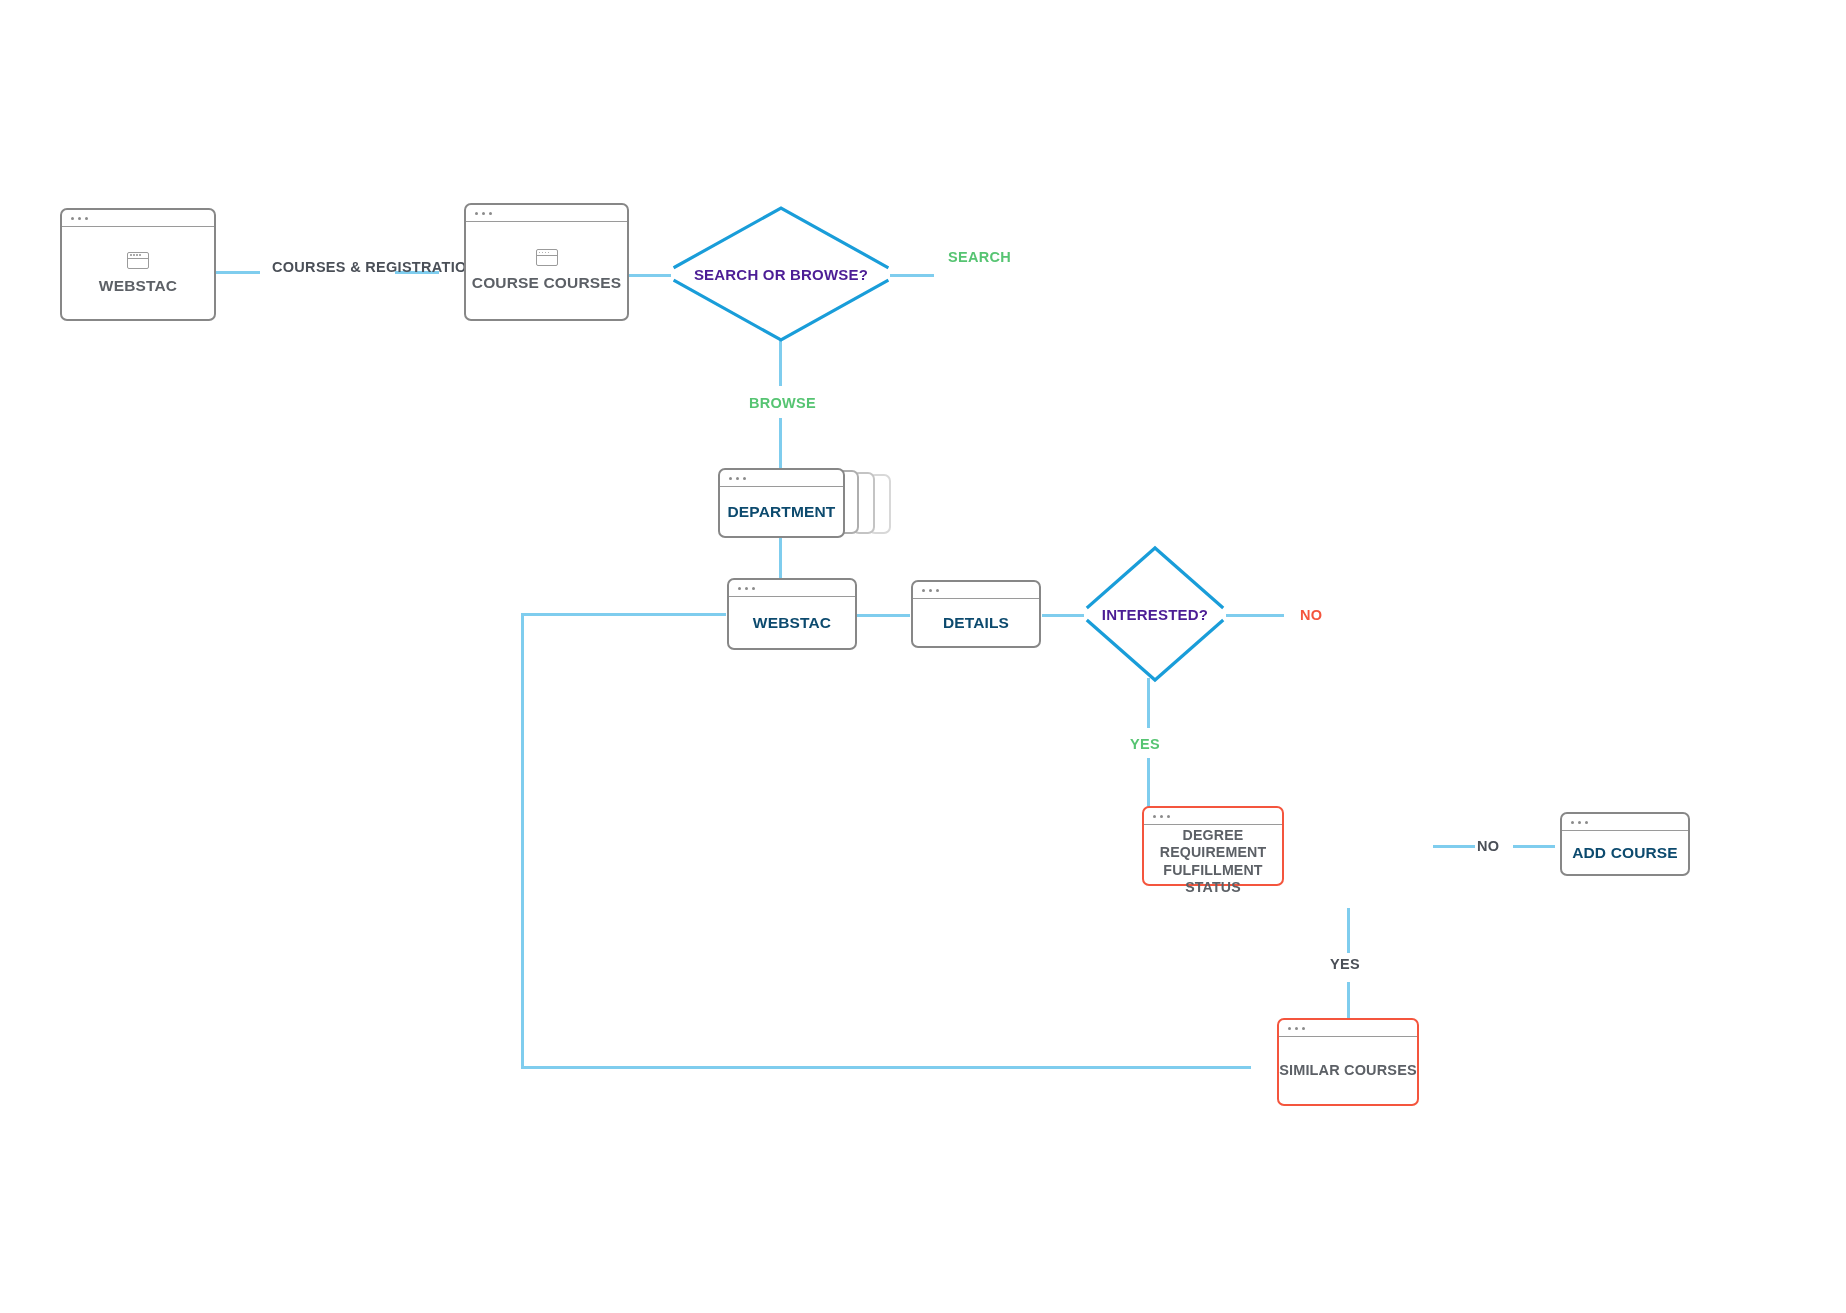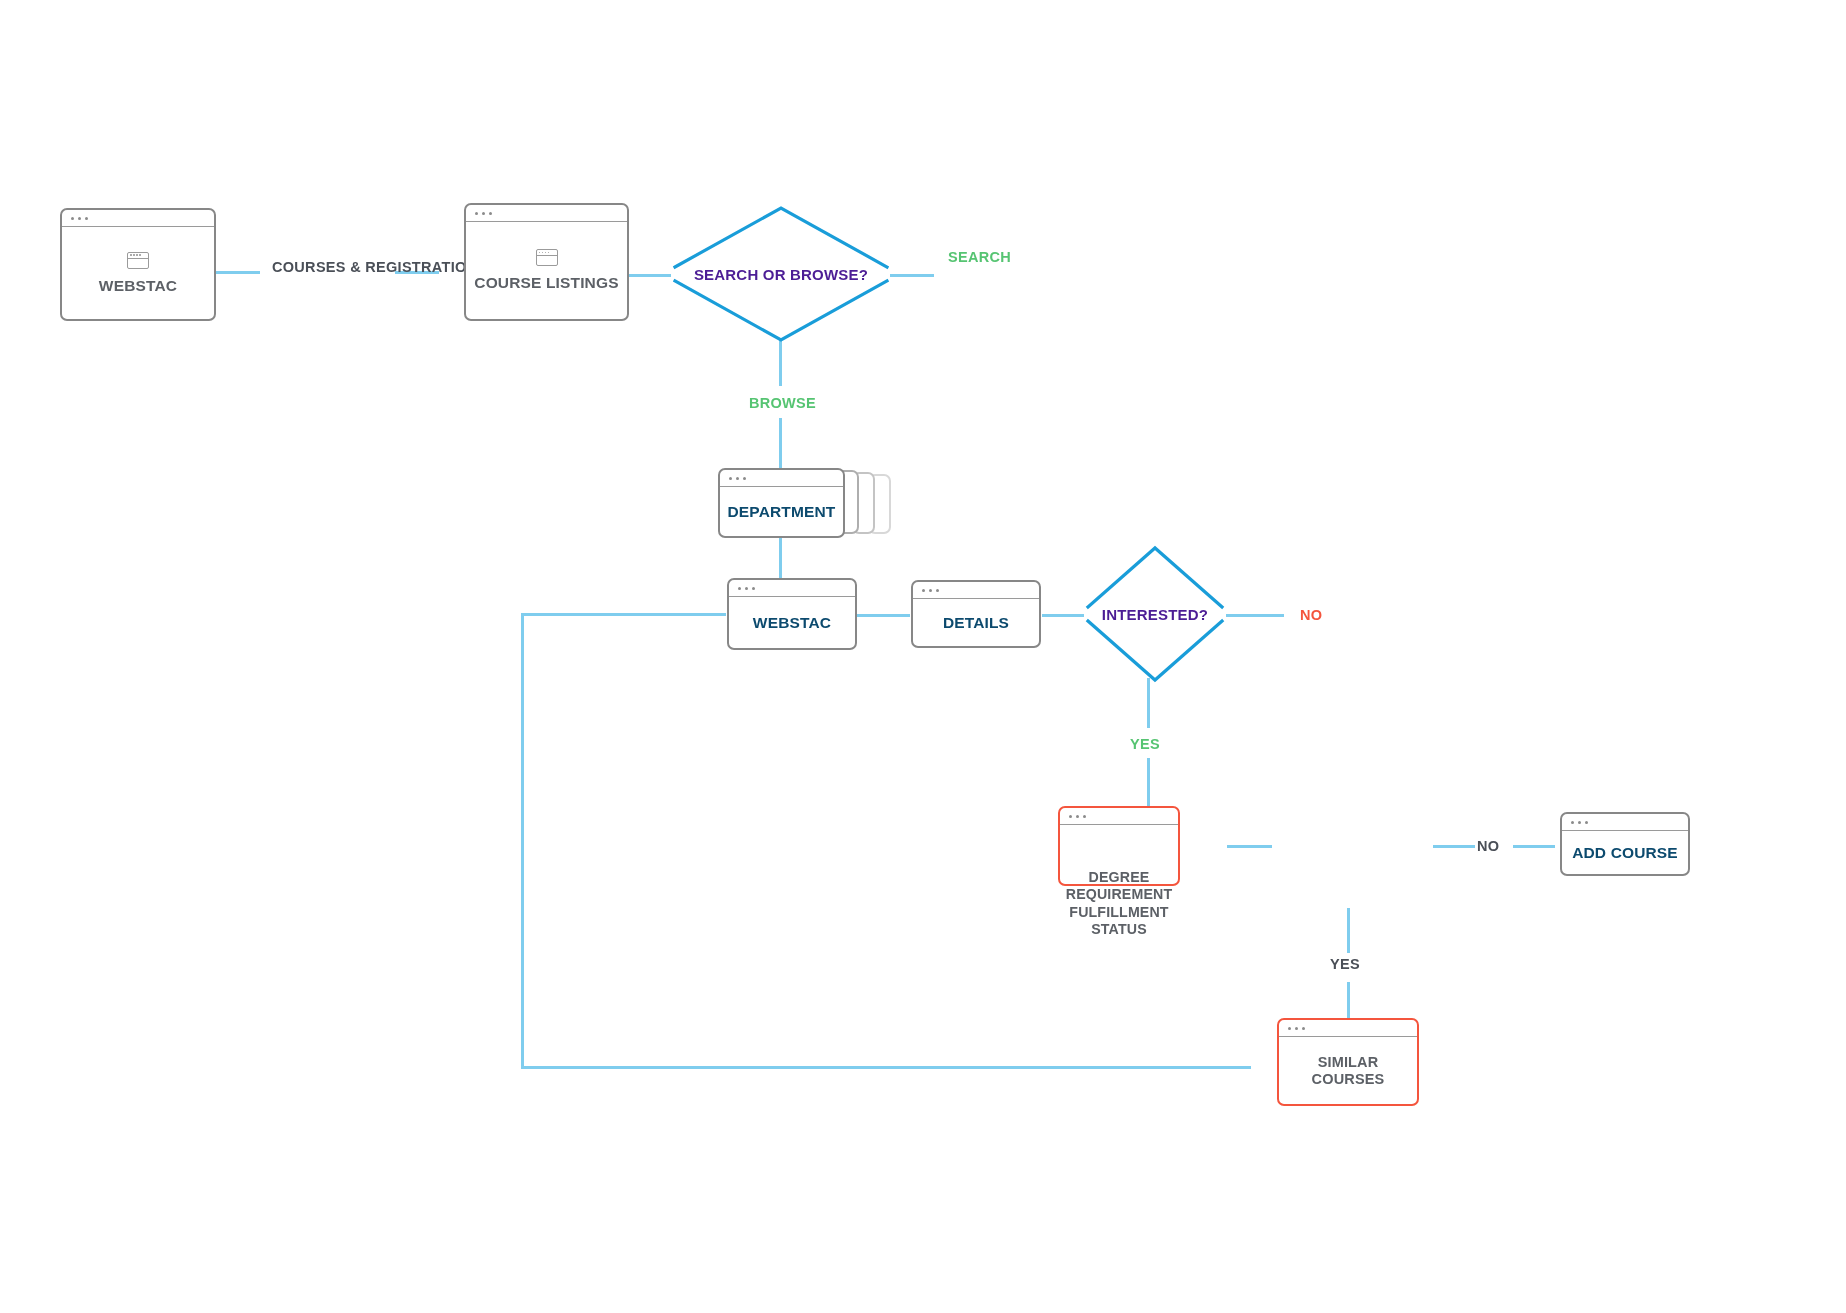--- a/index.html
+++ b/index.html
@@ -61,21 +61,21 @@
     background: #8b8b8b;
     flex: 0 0 3px;
   }
   .node .body {
     flex: 1 1 auto;
     display: flex;
     flex-direction: column;
     align-items: center;
     justify-content: center;
     gap: 8px;
-    padding: 2px 8px;
+    padding: 2px 0;
   }
   .node .label {
     font-size: 15.5px;
     font-weight: bold;
     color: #0c4a6e;
     text-align: center;
     letter-spacing: 0.15px;
     line-height: 1.15;
   }
   .node .label.dark { color: #5c6066; }
@@ -221,21 +221,21 @@
     </div>
     <div class="body">
       <span class="browser-glyph">
         <span class="gtop">
           <span class="gdot"></span>
             <span class="gdot"></span>
             <span class="gdot"></span>
             <span class="gdot"></span>
         </span>
       </span>
-      <span class="label dark">COURSE LISTINGS</span>
+      <span class="label dark">COURSE COURSES</span>
     </div>
   </div>
 
   <div class="diamond" style="left:670px; top:203px; width:222px; height:142px;">
     <svg width="222" height="142" viewBox="0 0 222 142" aria-hidden="true">
       <polyline points="5,64 111,5 217,64" fill="none" stroke="#199dd9" stroke-width="3.2" stroke-linecap="square"></polyline>
       <polyline points="5,78 111,137 217,78" fill="none" stroke="#199dd9" stroke-width="3.2" stroke-linecap="square"></polyline>
     </svg>
     <span class="dlabel">SEARCH OR BROWSE?</span>
   </div>
@@ -286,21 +286,21 @@
       <polyline points="3,64 70,5 137,64" fill="none" stroke="#199dd9" stroke-width="3.2" stroke-linecap="square"></polyline>
       <polyline points="3,78 70,137 137,78" fill="none" stroke="#199dd9" stroke-width="3.2" stroke-linecap="square"></polyline>
     </svg>
     <span class="dlabel">INTERESTED?</span>
   </div>
 
   <div class="edge-label red" style="left:1300px; top:606px;">NO</div>
 
   <div class="edge-label green" style="left:1130px; top:735px;">YES</div>
 
-  <div class="node red" style="left:1058px; top:806px; width:122px; height:80px;gap:42px;">
+  <div class="node red" style="left:1142px; top:806px; width:142px; height:80px;">
     <div class="titlebar">
       <span class="dot"></span>
       <span class="dot"></span>
       <span class="dot"></span>
     </div>
     <div class="body">
       <span class="label dark multiline" style="font-size:14.2px;">DEGREE REQUIREMENT FULFILLMENT STATUS</span>
     </div>
   </div>
 

